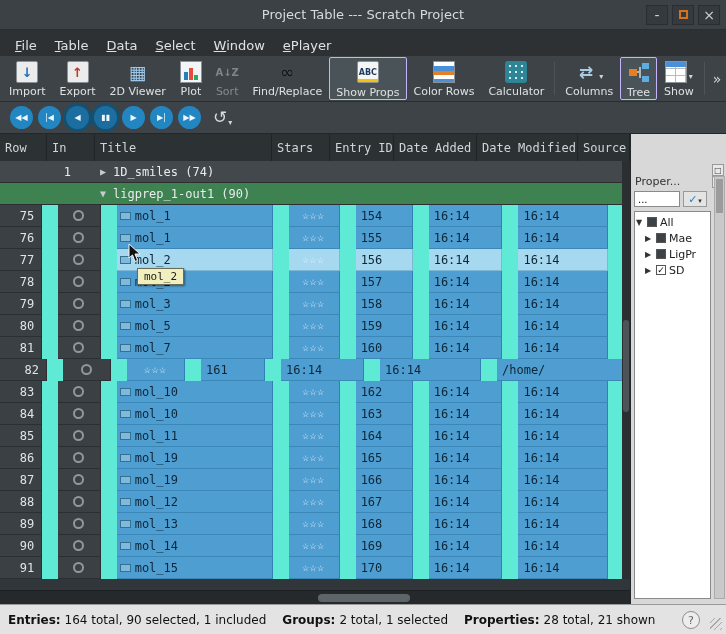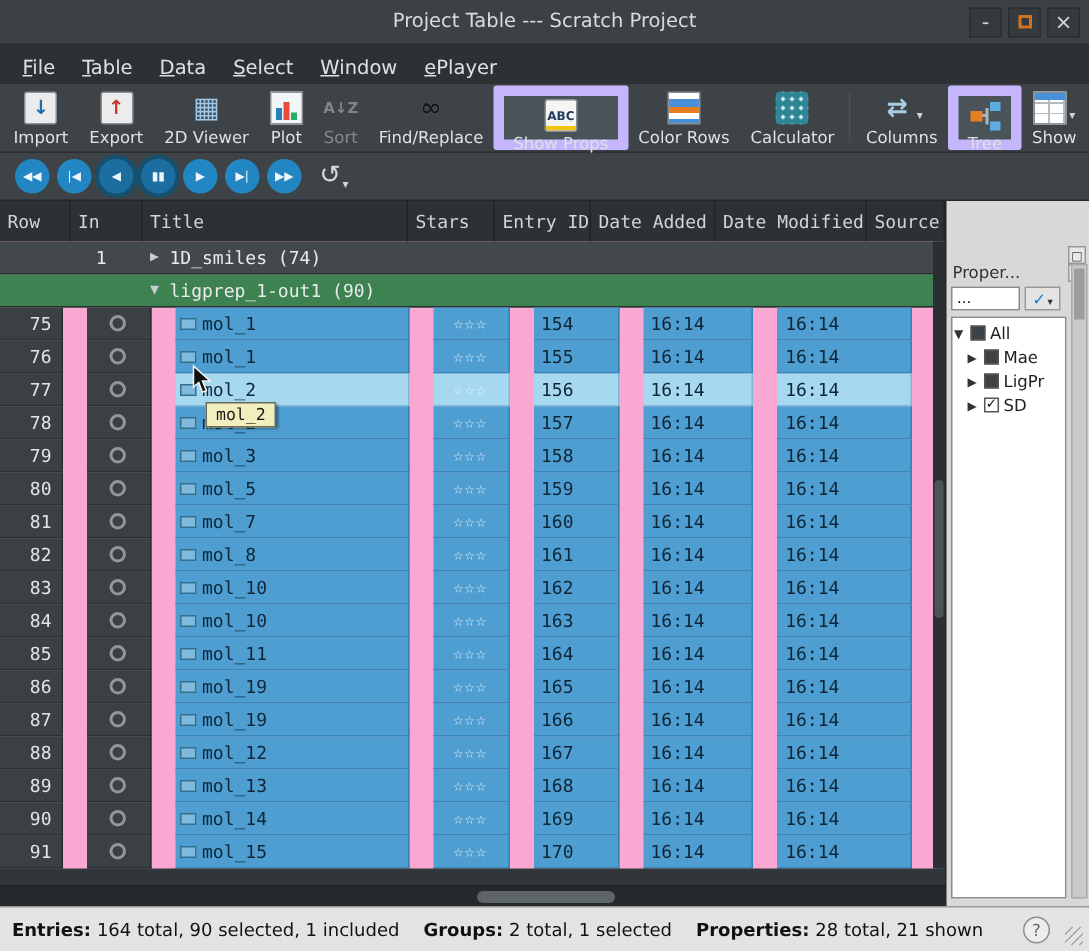--- a/index.html
+++ b/index.html
@@ -16,21 +16,21 @@
 
   
   .menubar{height:26px;background:#2d3134;display:flex;align-items:flex-end;padding-left:6px;}
   .menu-item{display:inline-block;color:#dde1e3;font-size:13px;padding:3px 9px;}
   .menu-item::first-letter{text-decoration:underline;}
 
   
   .toolbar{height:46px;background:#3d4347;border-bottom:1px solid #2a2e31;display:flex;align-items:stretch;padding:1px 2px;}
   .toolbar-items{display:flex;align-items:stretch;flex:1;}
   .tbtn{display:flex;flex-direction:column;align-items:center;padding:2px 6px 0 6px;border:1px solid transparent;}
-  .tbtn.active{background:#4a5357;border:7px solid #c4b5fd;border-radius:2px;justify-content:space-between;}
+  .tbtn.active{background:#4a5357;border:1px solid #c4b5fd;border-radius:2px;justify-content:space-between;}
   .tbtn.disabled .tlabel{color:#848b8f;}
   .ticowrap{display:flex;align-items:center;height:24px;}
   .tico{width:22px;height:22px;display:flex;align-items:center;justify-content:center;font-size:14px;font-weight:bold;background-repeat:no-repeat;}
   .tcaret{font-size:8px;color:#d0d4d6;margin-left:2px;margin-top:8px;}
   .tlabel{font-size:11px;color:#dde1e3;margin-top:1px;white-space:nowrap;}
   .tsep{width:1px;background:#2a2e30;border-right:1px solid #4d5458;margin:5px 3px;}
   .toverflow{color:#cfd4d6;font-size:14px;display:flex;align-items:center;padding:0 5px;}
 
   .i-import{background-color:#ececec;border:1px solid #8a9094;border-radius:2px;color:#1a6fb5;font-size:13px;}
   .i-export{background-color:#ececec;border:1px solid #8a9094;border-radius:2px;color:#c0392b;font-size:13px;}
@@ -56,21 +56,21 @@
   .playback-buttons{display:flex;align-items:center;gap:5px;}
   .pbtn{width:23px;height:23px;border-radius:50%;background:#2286c3;display:flex;align-items:center;justify-content:center;color:#eef6fb;}
   .pbtn.active{background:#1d6ea0;box-shadow:0 0 0 3px #17506f;}
   .pglyph{font-size:8px;line-height:1;}
   .loopbtn{margin-left:12px;display:flex;align-items:flex-start;color:#d7dbdd;}
   .loopglyph{font-size:17px;line-height:1;}
   .loopcaret{font-size:8px;margin-left:1px;margin-top:9px;color:#cfd4d6;}
 
   
   .content{flex:1;display:flex;min-height:0;}
-  .table-wrap{width:630px;position:relative;display:flex;flex-direction:column;background:#f9a8d4;}
+  .table-wrap{width:630px;position:relative;display:flex;flex-direction:column;background:#5eead4;}
 
   .thead{height:27px;display:flex;background:#2c3134;flex:none;}
   .hcell{color:#d0d5d8;font-size:12px;display:flex;align-items:center;padding-left:5px;border-right:1px solid #202427;font-family:"DejaVu Sans Mono",monospace;overflow:hidden;white-space:nowrap;}
   .w-row{width:47px;}.w-in{width:48px;}.w-title{width:177px;}.w-stars{width:58px;}.w-entry{width:64px;}.w-added{width:83px;}.w-mod{width:101px;}.w-src{flex:1;}
 
   .grow{height:22px;display:flex;align-items:center;font-family:"DejaVu Sans Mono",monospace;font-size:12px;color:#e8ebec;border-bottom:1px solid #2b2f32;flex:none;}
   .grow.g1{background:#42484c;}
   .grow.g2{background:#3e8251;}
   .g-in{width:95px;display:flex;justify-content:flex-end;padding-right:24px;}
   .g-arrow{width:13px;margin-left:5px;font-size:10px;color:#c7ccce;}
@@ -434,24 +434,20 @@
     <div class="cell c-added dcell">16:14</div>
     <div class="cell c-mod dcell">16:14</div>
     <div class="cell c-src dcell">/home/</div>
   </div>
 
   <div class="trow">
     <div class="cell c-row">82</div>
     <div class="cell c-in">
               <span class="incircle"></span>
             </div>
-    <div class="cell c-title dcell">
-              <span class="stoggle"></span>
-              <span class="ttext">mol_8</span>
-            </div>
     <div class="cell c-stars dcell">☆☆☆</div>
     <div class="cell c-entry dcell">161</div>
     <div class="cell c-added dcell">16:14</div>
     <div class="cell c-mod dcell">16:14</div>
     <div class="cell c-src dcell">/home/</div>
   </div>
 
   <div class="trow">
     <div class="cell c-row">83</div>
     <div class="cell c-in">

